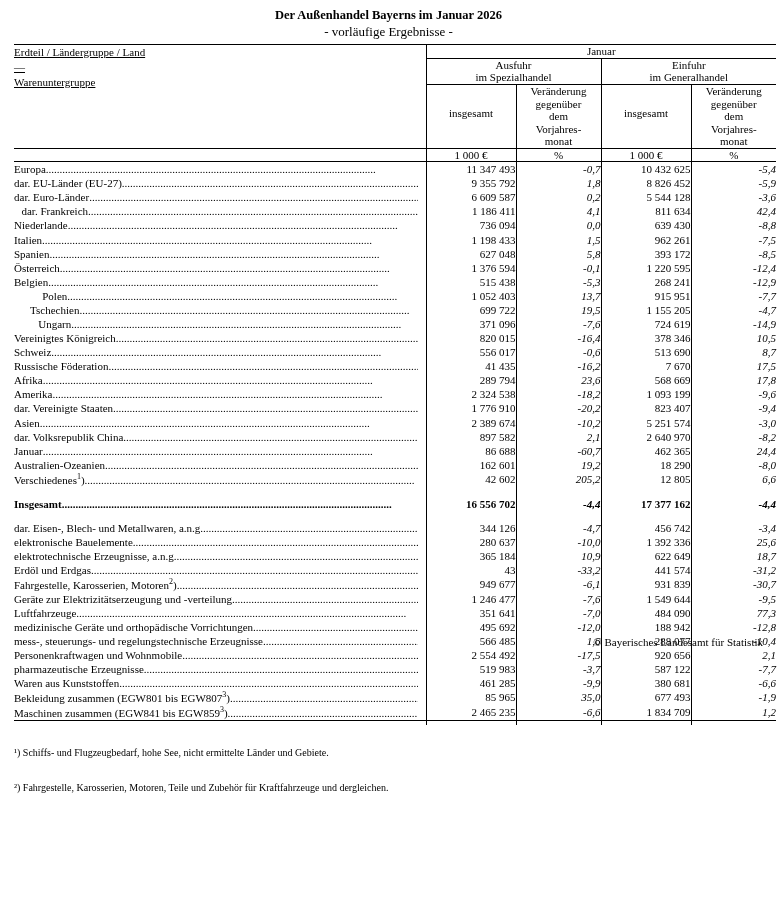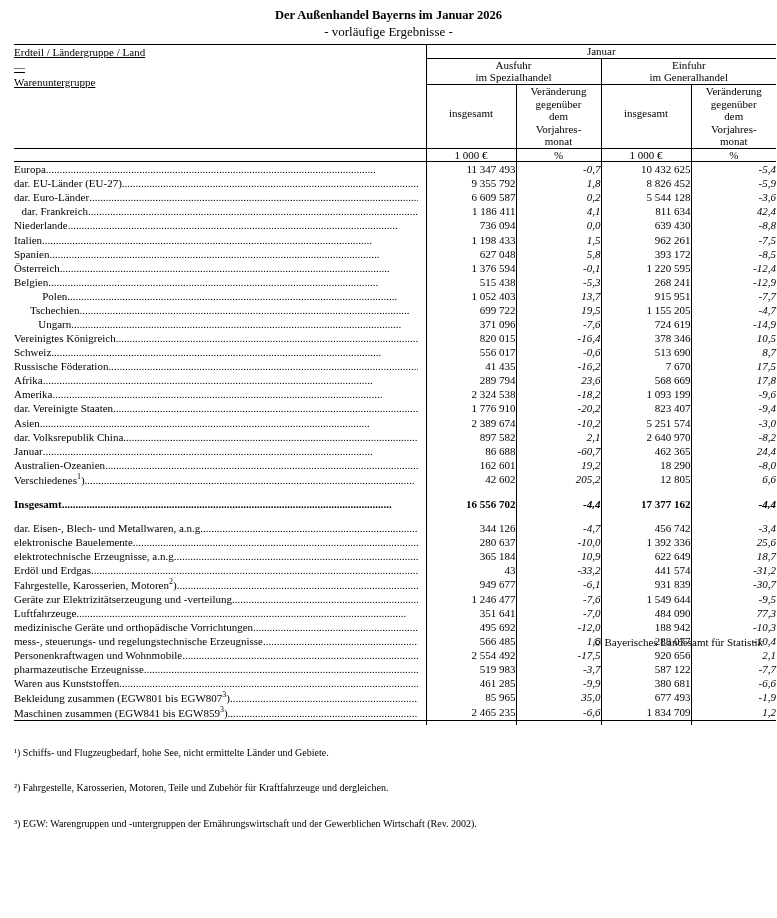--- a/index.html
+++ b/index.html
@@ -407,21 +407,21 @@
           <td class="num bl">351 641</td>
           <td class="pct bl">-7,0</td>
           <td class="num bl">484 090</td>
           <td class="pct bl">77,3</td>
         </tr>
         <tr>
           <td class="stub ind1"><span>medizinische Geräte und orthopädische Vorrichtungen</span><span class="leader" style="max-width: 165px;"> ........................................................................................................................</span></td>
           <td class="num bl">495 692</td>
           <td class="pct bl">-12,0</td>
           <td class="num bl">188 942</td>
-          <td class="pct bl">-10,3</td>
+          <td class="pct bl">-12,8</td>
         </tr>
         <tr>
           <td class="stub ind1"><span>mess-, steuerungs- und regelungstechnische Erzeugnisse</span><span class="leader" style="max-width: 155px;"> ........................................................................................................................</span></td>
           <td class="num bl">566 485</td>
           <td class="pct bl">1,6</td>
           <td class="num bl">288 077</td>
           <td class="pct bl">-10,4</td>
         </tr>
         <tr>
           <td class="stub ind1"><span>Personenkraftwagen und Wohnmobile</span><span class="leader" style="max-width: 236px;"> ........................................................................................................................</span></td>
@@ -466,17 +466,16 @@
         <td class="bt bl"></td>
         <td class="bt bl"></td>
         <td class="bt bl"></td>
       </tr>
     </tfoot>
   </table>
 
   <div class="footnotes">
     <div>¹) Schiffs- und Flugzeugbedarf, hohe See, nicht ermittelte Länder und Gebiete.</div>
     <div>²) Fahrgestelle, Karosserien, Motoren, Teile und Zubehör für Kraftfahrzeuge und dergleichen.</div>
-    <div>³) EGW: Warengruppen und -untergruppen der Ernährungswirtschaft und der Gewerblichen Wirtschaft (Rev. 2002).</div>
   </div>
 
   <div class="copyright">© Bayerisches Landesamt für Statistik</div>
 </div>
 
 </body></html>

